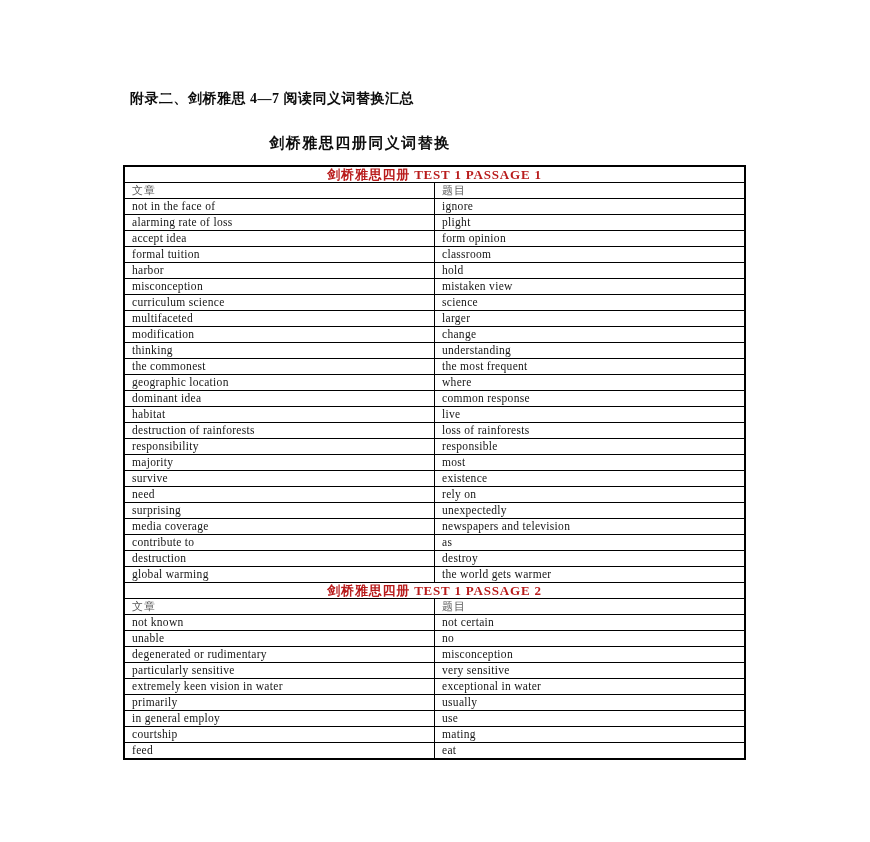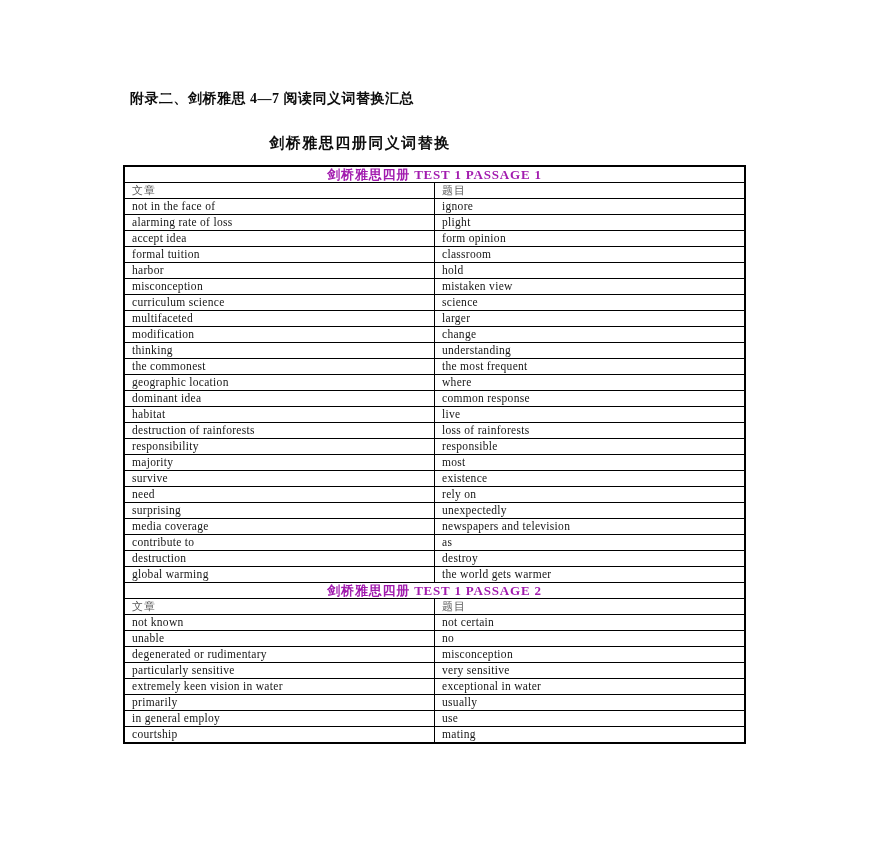--- a/index.html
+++ b/index.html
@@ -59,21 +59,21 @@
     color: #151515;
     letter-spacing: 0.3px;
     white-space: nowrap;
     overflow: hidden;
     vertical-align: middle;
   }
   table.synonym-table td.section-header {
     text-align: center;
     font-weight: bold;
     font-size: 13px;
-    color: #a21caf;
+    color: #b91c1c;
     letter-spacing: 0.8px;
     padding-left: 0;
   }
   table.synonym-table td.col-header {
     color: #5a5a5a;
     font-size: 11px;
     letter-spacing: 1px;
   }
 </style>
 </head>
@@ -226,16 +226,20 @@
           <td>usually</td>
         </tr>
         <tr>
           <td>in general employ</td>
           <td>use</td>
         </tr>
         <tr>
           <td>courtship</td>
           <td>mating</td>
         </tr>
+        <tr>
+          <td>feed</td>
+          <td>eat</td>
+        </tr>
       </tbody>
   </table>
 
 </div>
 
 </body></html>

